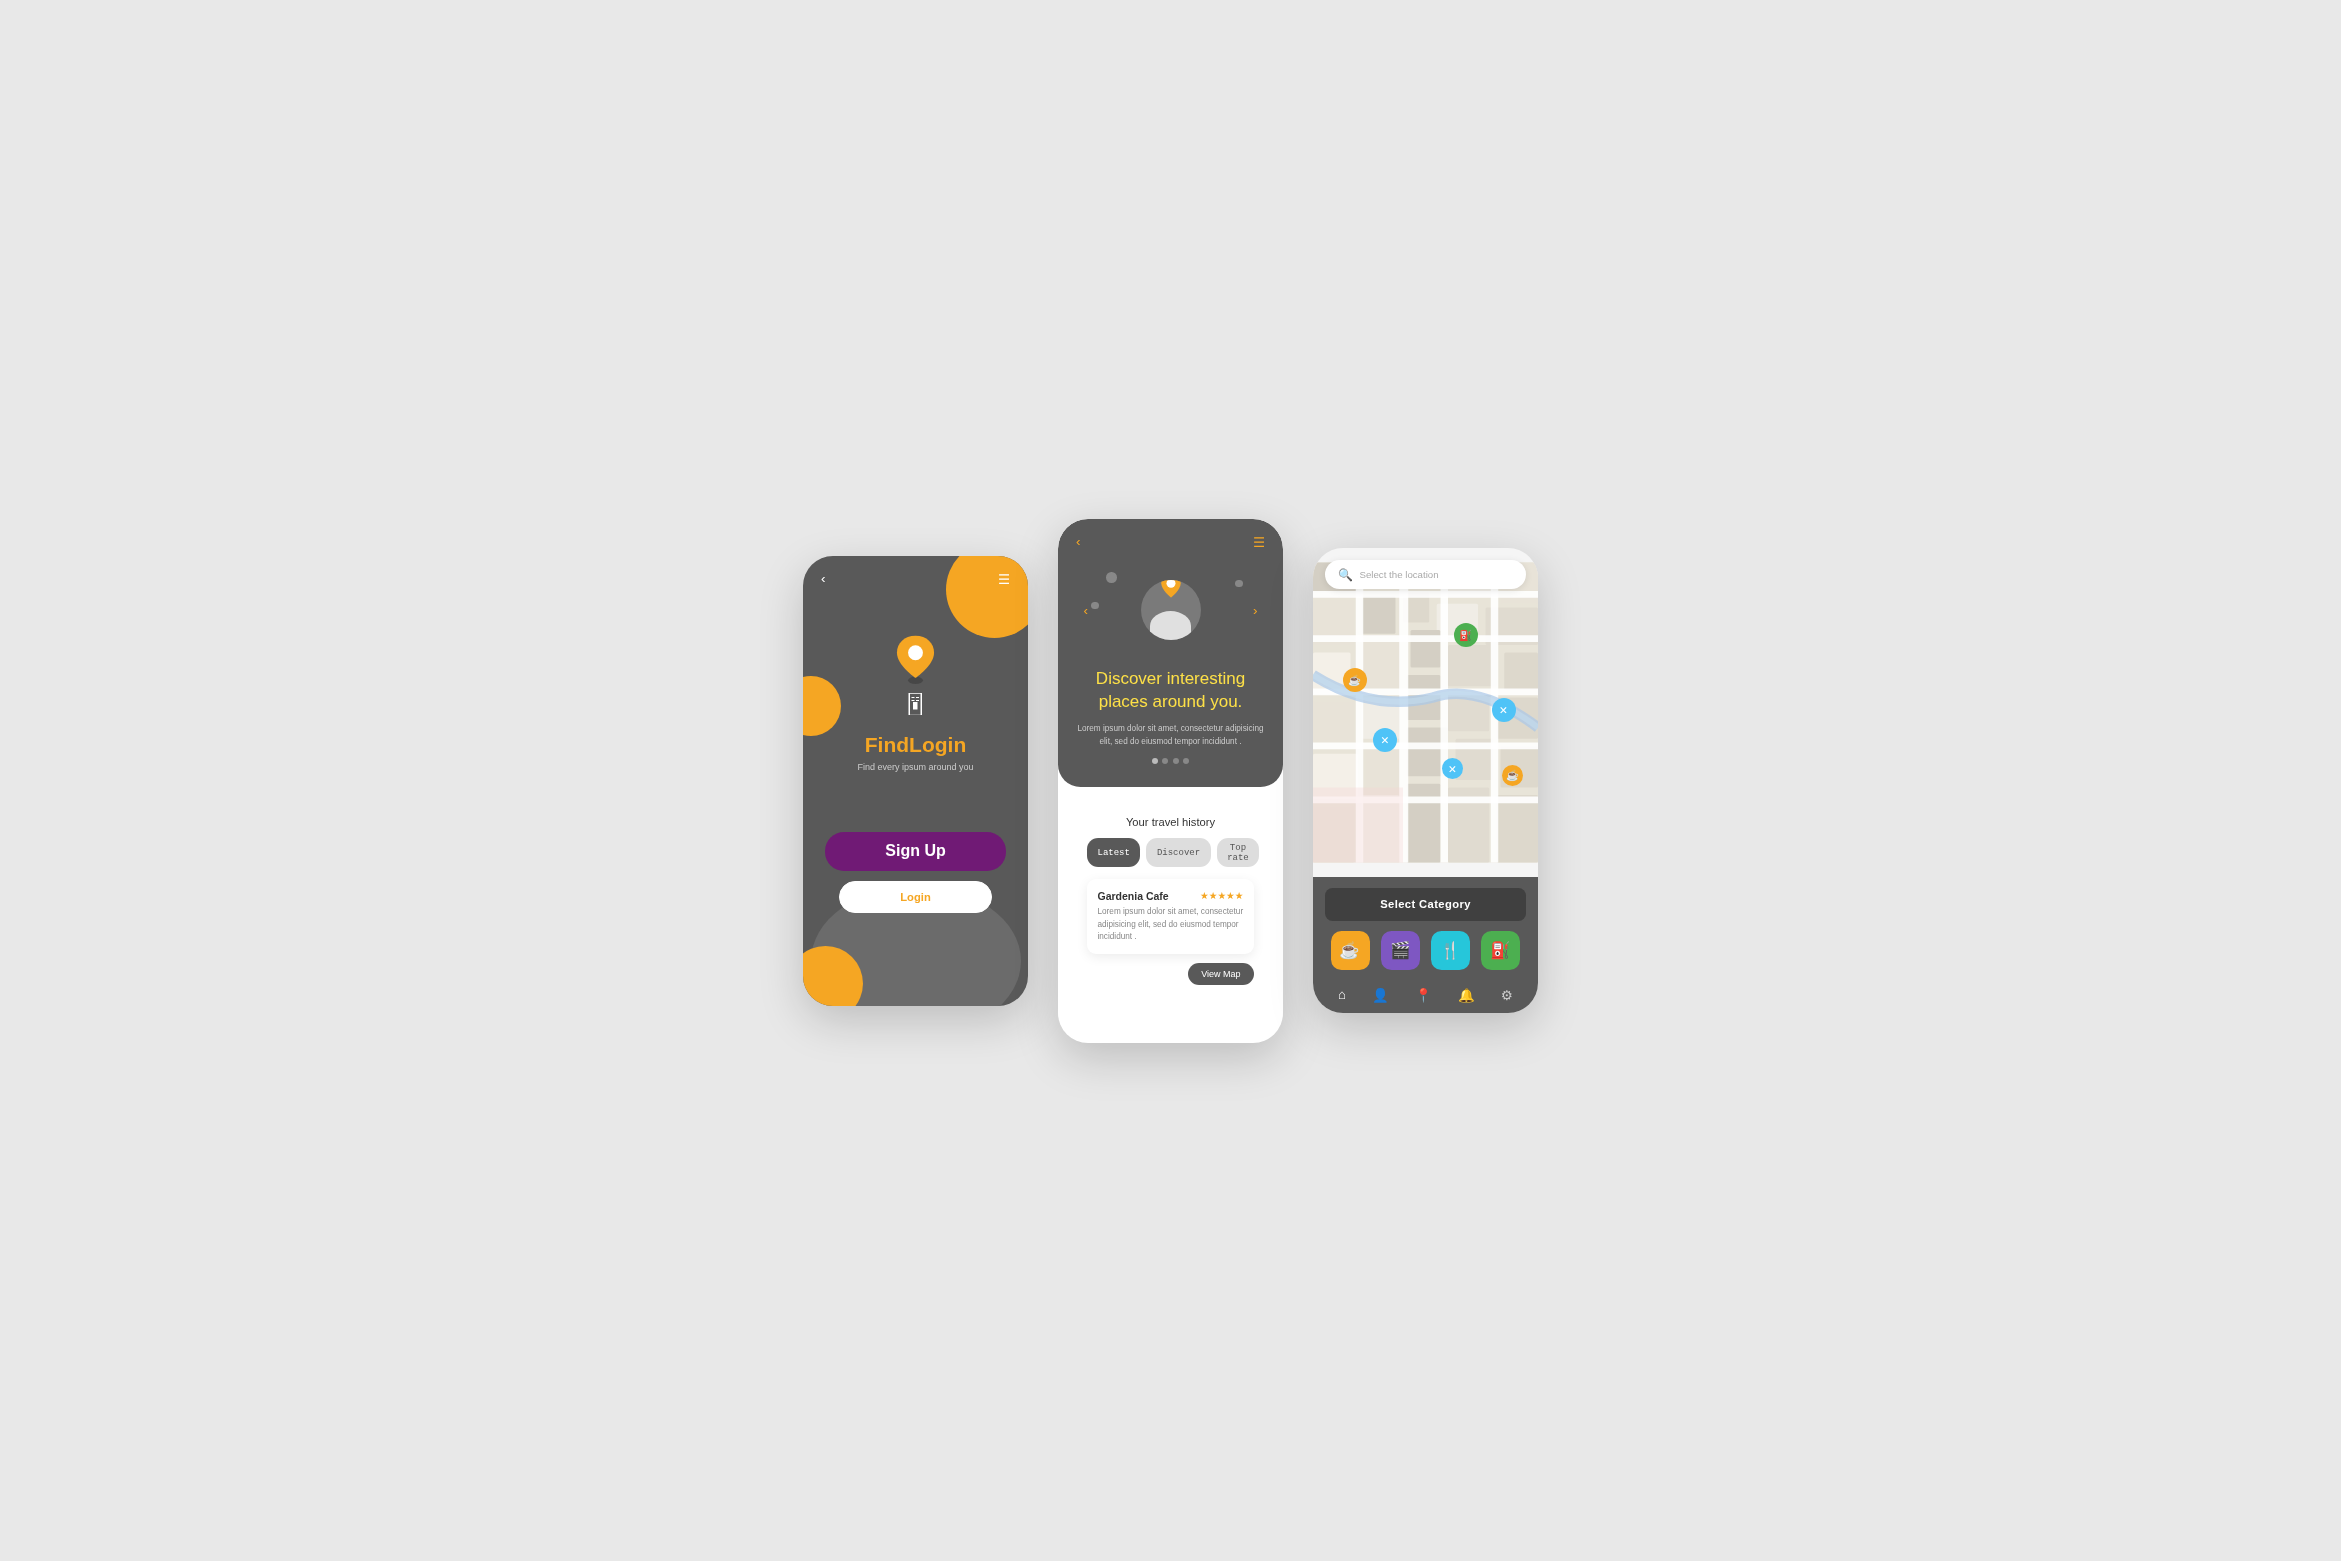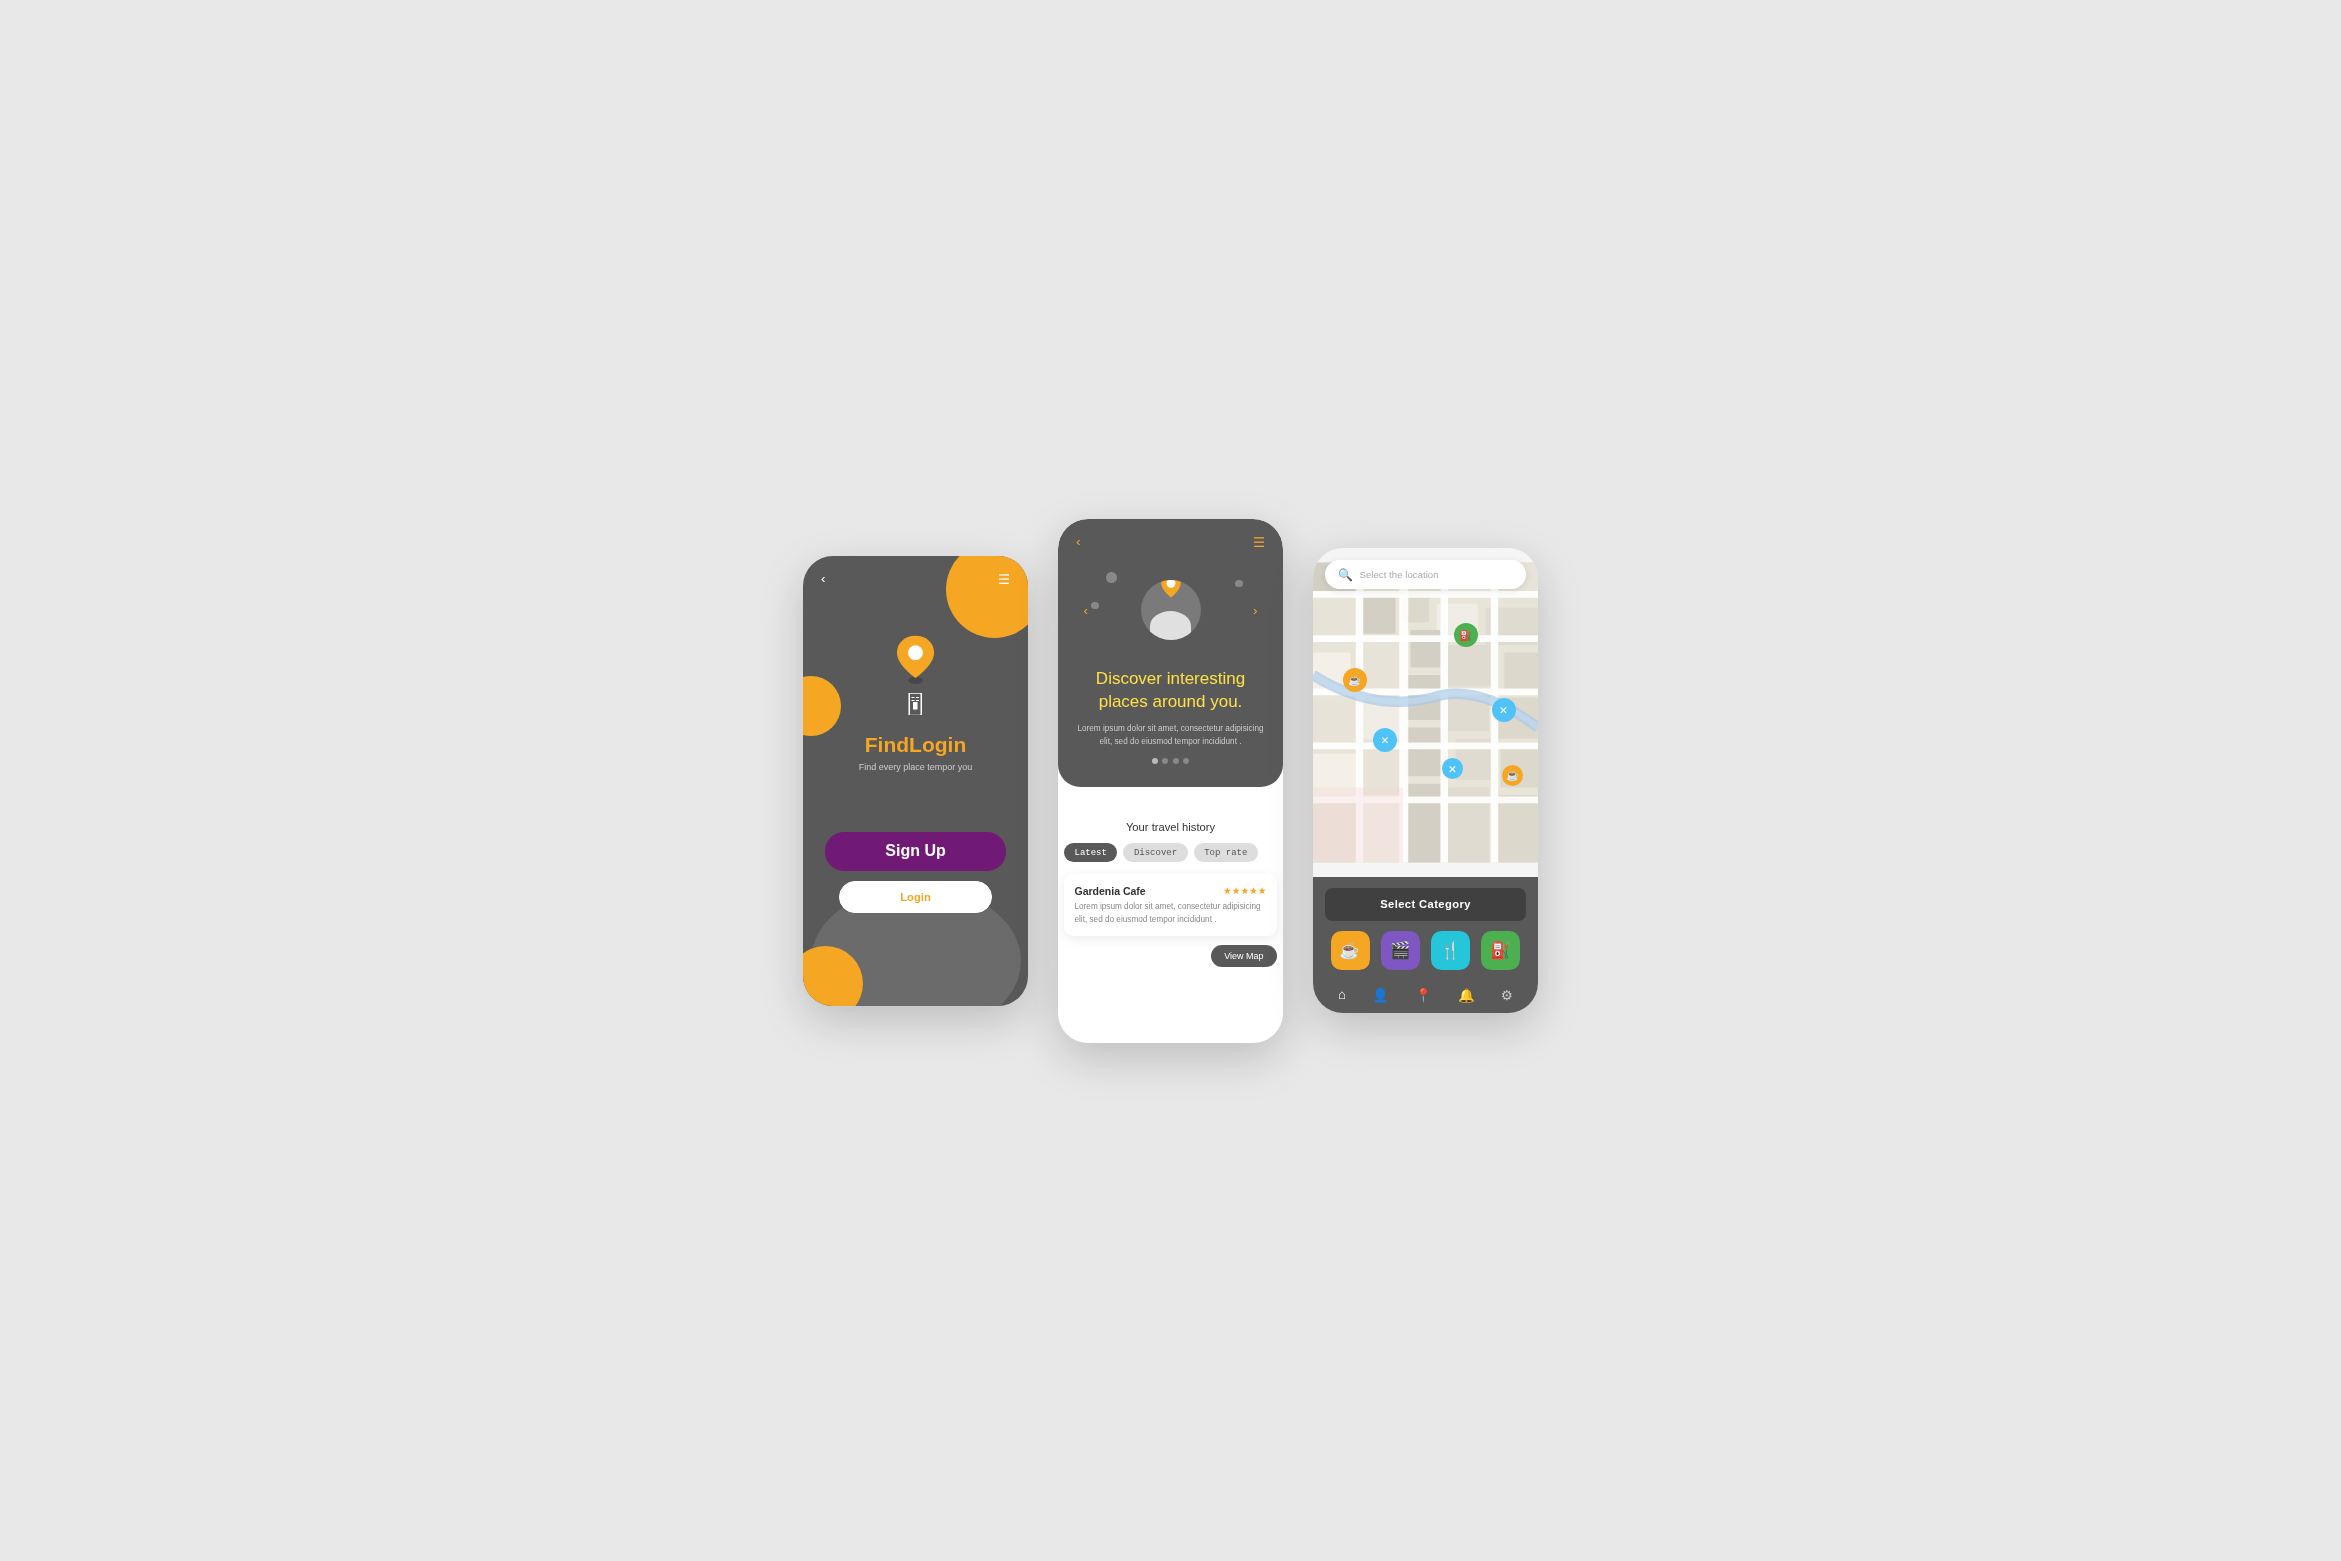--- a/index.html
+++ b/index.html
@@ -234,23 +234,22 @@
     .s2-dot-indicator {
       width: 6px;
       height: 6px;
       border-radius: 50%;
       background: #888;
     }
     .s2-dot-indicator.active {
       background: #bbb;
     }
     .screen2-bottom {
-      padding: 6px;
+      padding: 29px;
       flex: 1;
-      margin-top: 28px;
     }
     .travel-history-title {
       text-align: center;
       font-size: 11.2px;
       color: #333;
       font-weight: 500;
       margin-bottom: 10.5px;
     }
     .tab-row {
       display: flex;
@@ -461,21 +460,21 @@
           <line x1="10" y1="6" x2="14" y2="6" stroke="#fff" stroke-width="1.5"></line>
           <line x1="16" y1="6" x2="20" y2="6" stroke="#fff" stroke-width="1.5"></line>
           <line x1="10" y1="10" x2="14" y2="10" stroke="#fff" stroke-width="1.5"></line>
           <line x1="16" y1="10" x2="20" y2="10" stroke="#fff" stroke-width="1.5"></line>
         </svg>
       </div>
 
       <div class="app-title">
         <span>Find</span><span style="color:#F5A623;font-weight:700">Login</span>
       </div>
-      <div class="app-subtitle">Find every place tempor you</div>
+      <div class="app-subtitle">Find every ipsum around you</div>
 
       <button class="btn-signup">Sign Up</button>
       <button class="btn-login">Login</button>
     </div>
   </div>
 
   <div class="phone screen2">
     <div class="screen2-top">
       <div class="s2-top-bar">
         <span>‹</span>

